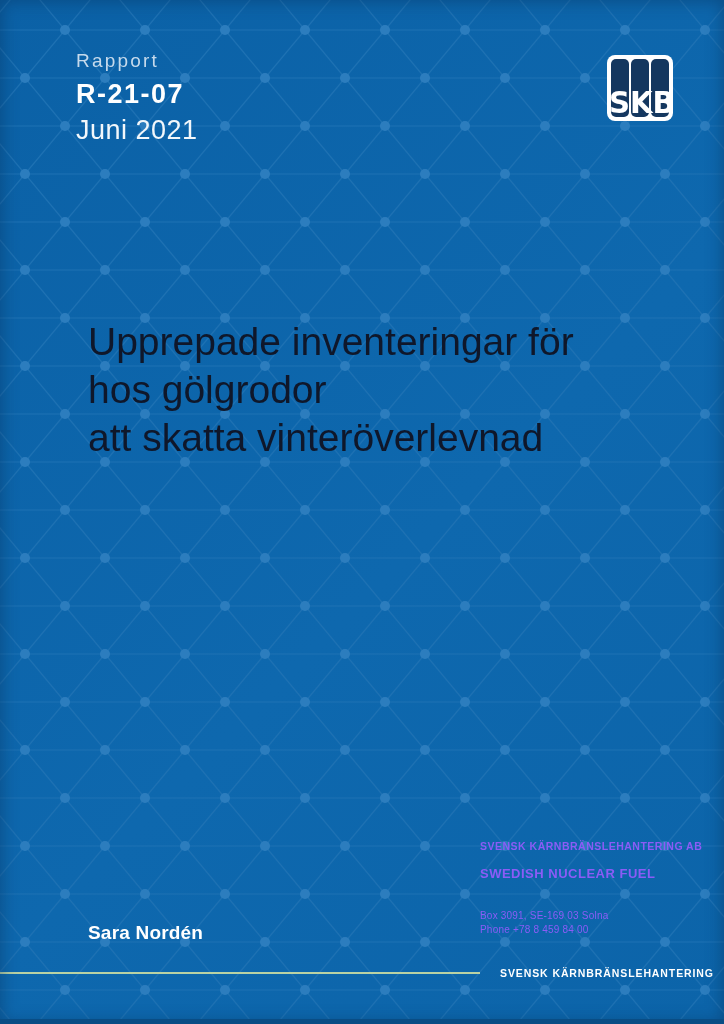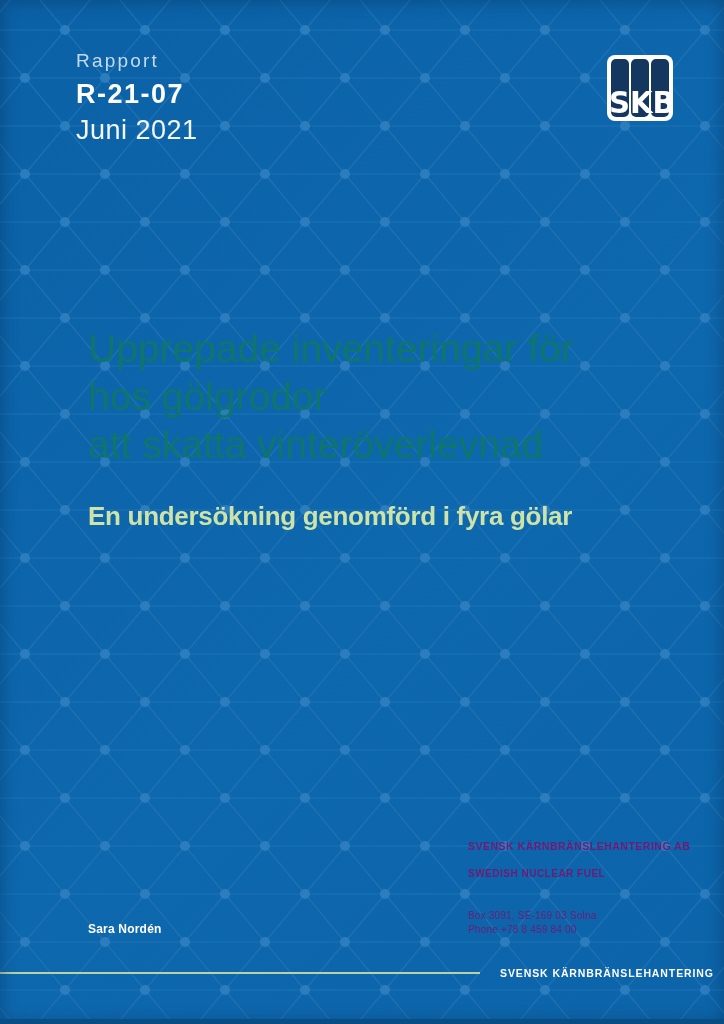--- a/index.html
+++ b/index.html
@@ -19,31 +19,31 @@
   .date { font-size:27px; letter-spacing:0.5px; margin-top:5px; color:#f2f7fb; }
 
   .logo { position:absolute; left:607px; top:55px; width:66px; height:66px;
           background:#ffffff; border-radius:8px; padding:4px; box-sizing:border-box; }
   .logo-bars { display:flex; gap:2px; height:100%; }
   .logo-bar { flex:1; background:#14375f; border-radius:5px; }
   .logo-text { position:absolute; left:0; right:0; bottom:3px; text-align:center;
                font-family:"DejaVu Sans", sans-serif; font-weight:700; font-size:31px;
                line-height:1; color:#ffffff; transform:scaleX(.94); }
 
-  .title { position:absolute; left:88px; top:325px; color:#0f766e;
+  .title { position:absolute; left:88px; top:318px; color:#0f172a;
            font-size:39px; line-height:48px; font-weight:300; white-space:nowrap; }
   .subtitle { position:absolute; left:88px; top:498px; color:#cde3a9;
               font-size:26px; line-height:36px; font-weight:700; letter-spacing:-0.3px; white-space:nowrap; }
 
   .author { position:absolute; left:88px; top:922px; color:#ffffff;
-            font-size:12px; font-weight:700; letter-spacing:0.2px; }
+            font-size:19px; font-weight:700; letter-spacing:0.2px; }
 
-  .publisher { position:absolute; left:468px; top:840px; color:#701a75; }
+  .publisher { position:absolute; left:480px; top:840px; color:#8b5cf6; }
   .pub-sv { font-size:10.5px; font-weight:700; letter-spacing:0.5px; }
-  .pub-en { margin-top:15px; font-size:10px; font-weight:700; letter-spacing:0.5px; line-height:14px; }
+  .pub-en { margin-top:15px; font-size:13px; font-weight:700; letter-spacing:0.5px; line-height:14px; }
   .pub-contact { margin-top:28px; font-size:10px; font-weight:400; letter-spacing:0.2px; line-height:14px; }
 
   .footer-rule { position:absolute; left:0; top:972px; width:480px; height:2px; background:#b9d2a4; }
   .footer-company { position:absolute; left:492px; top:967px; color:#ffffff;
                     font-size:10.5px; font-weight:700; letter-spacing:0.9px; white-space:nowrap;padding-left:8px; }
 </style>
 </head>
 <body>
 
 <svg class="bg-pattern" width="724" height="1024" viewBox="0 0 724 1024" xmlns="http://www.w3.org/2000/svg">
@@ -80,21 +80,20 @@
   <div class="logo-text">SKB</div>
 </div>
 
 <div class="title">
   <div>Upprepade inventeringar för</div>
   <div>hos gölgrodor</div>
   <div>att skatta vinteröverlevnad</div>
 </div>
 
 <div class="subtitle">
-  <div>En undersökning genomförd i fyra gölar</div>
 </div>
 
 <div class="author">Sara Nordén</div>
 
 <div class="publisher">
   <div class="pub-sv">SVENSK KÄRNBRÄNSLEHANTERING AB</div>
   <div class="pub-en">
     <div>SWEDISH NUCLEAR FUEL</div>
   </div>
   <div class="pub-contact">

